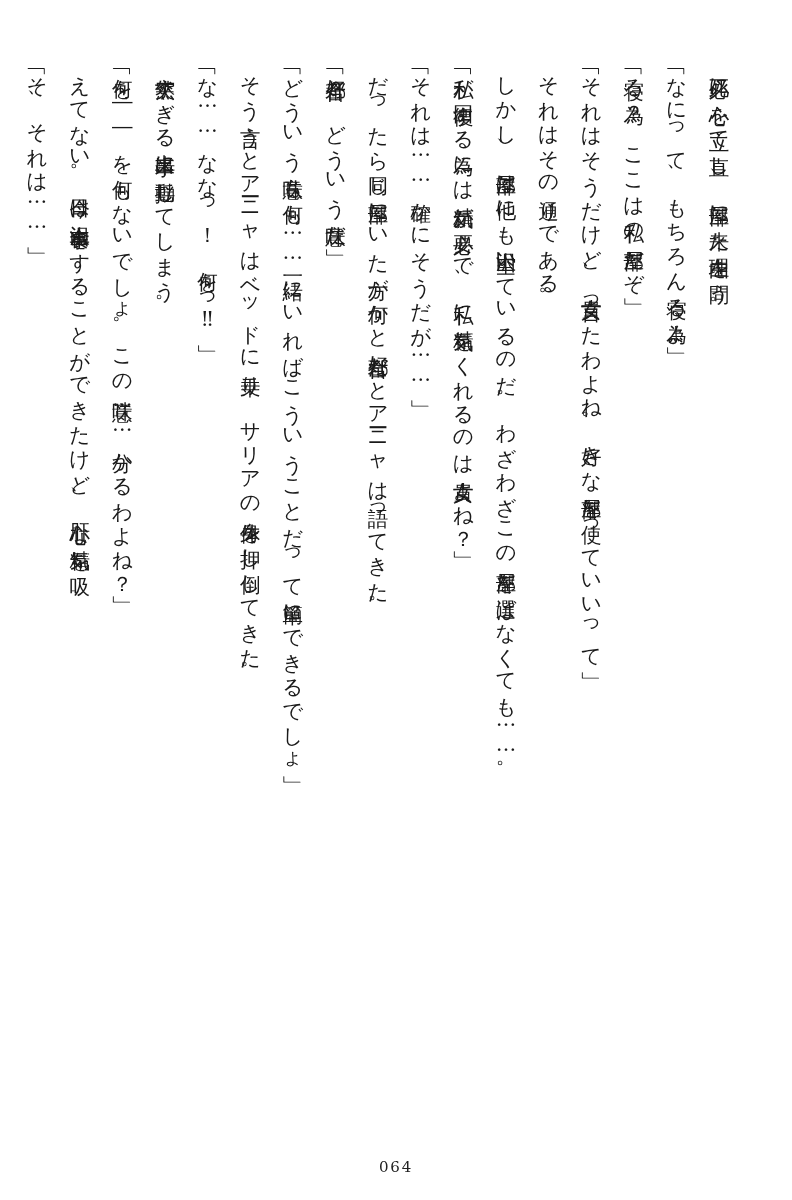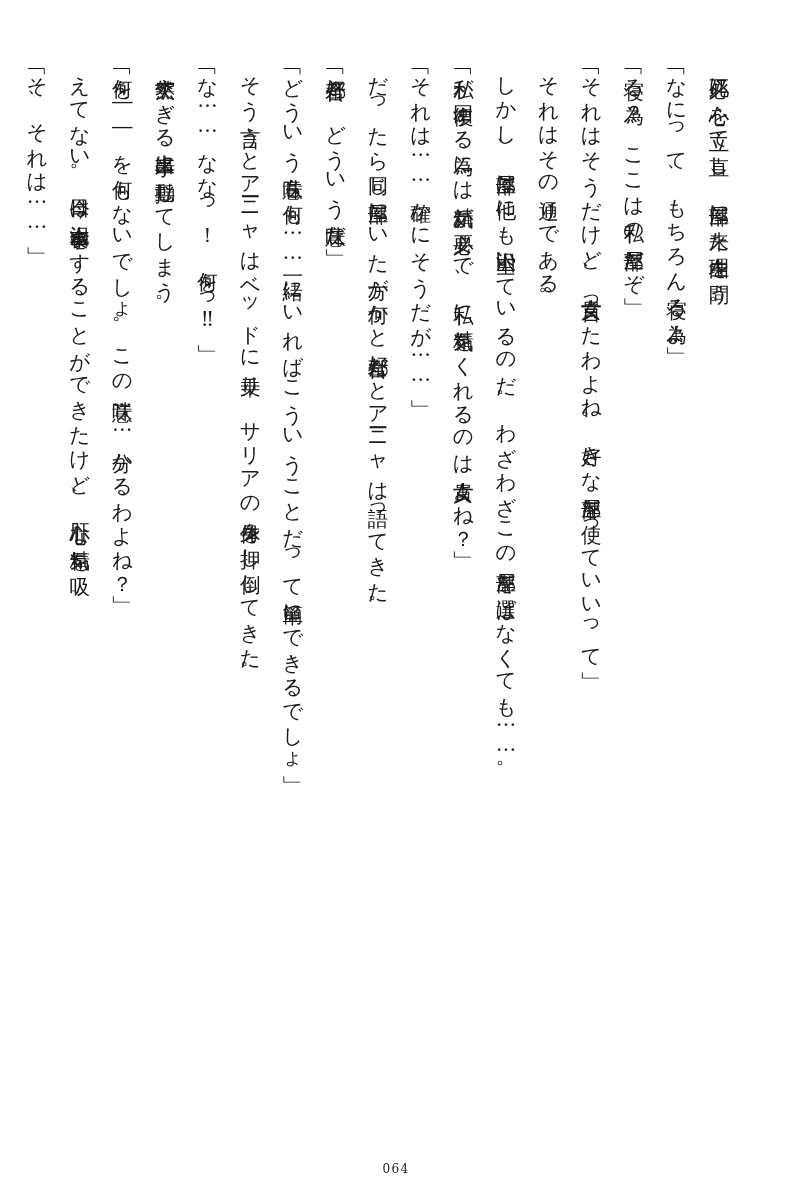--- a/index.html
+++ b/index.html
@@ -51,21 +51,21 @@
   p.indent {
     text-indent: 1em;
   }
 
   #page-number {
     position: absolute;
     left: 0;
     right: 0;
     bottom: 24px;
     text-align: center;
-    font-size: 12px;
+    font-size: 15px;
     letter-spacing: 0.12em;
     font-family: "DejaVu Serif", "Liberation Serif", serif;
     color: #222222;
   }
 </style>
 </head>
 <body>
 
 <div id="page">
 

